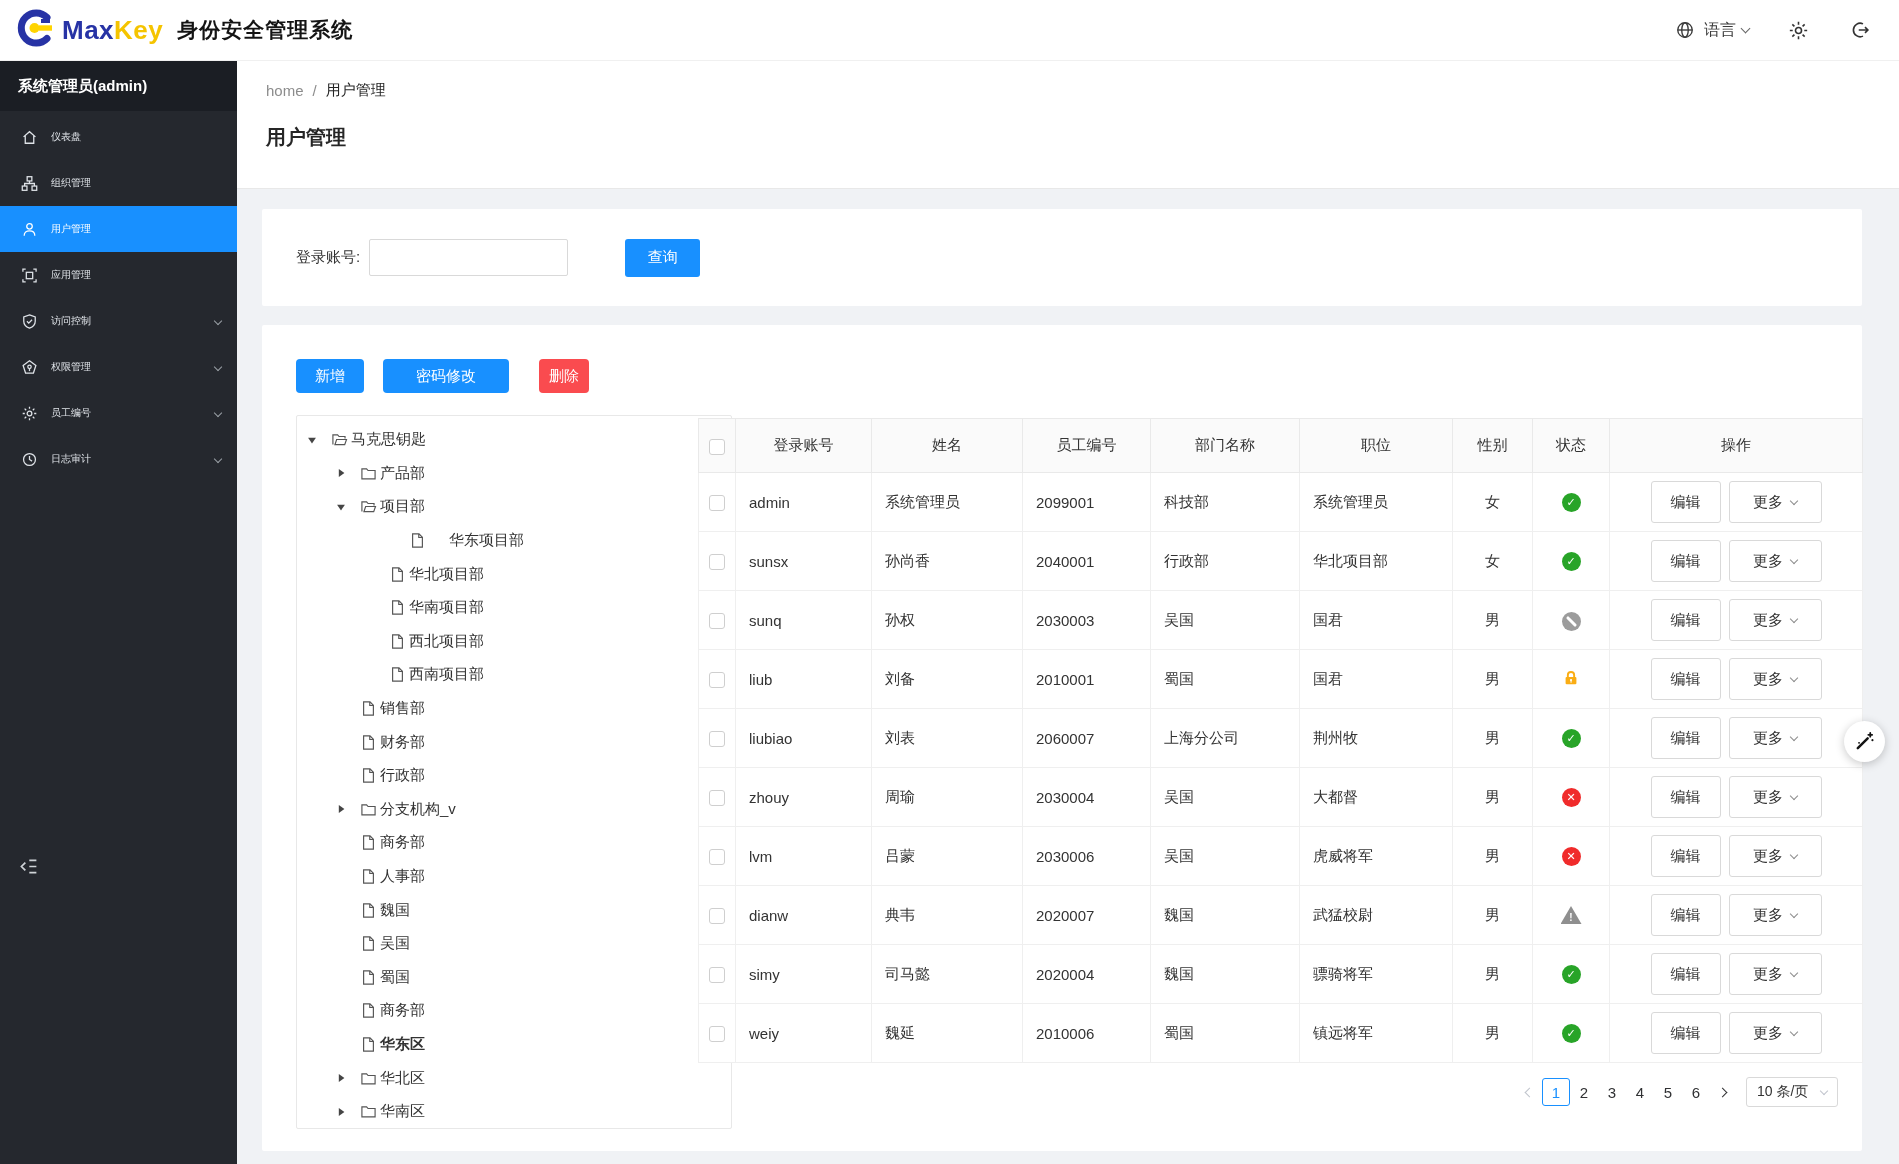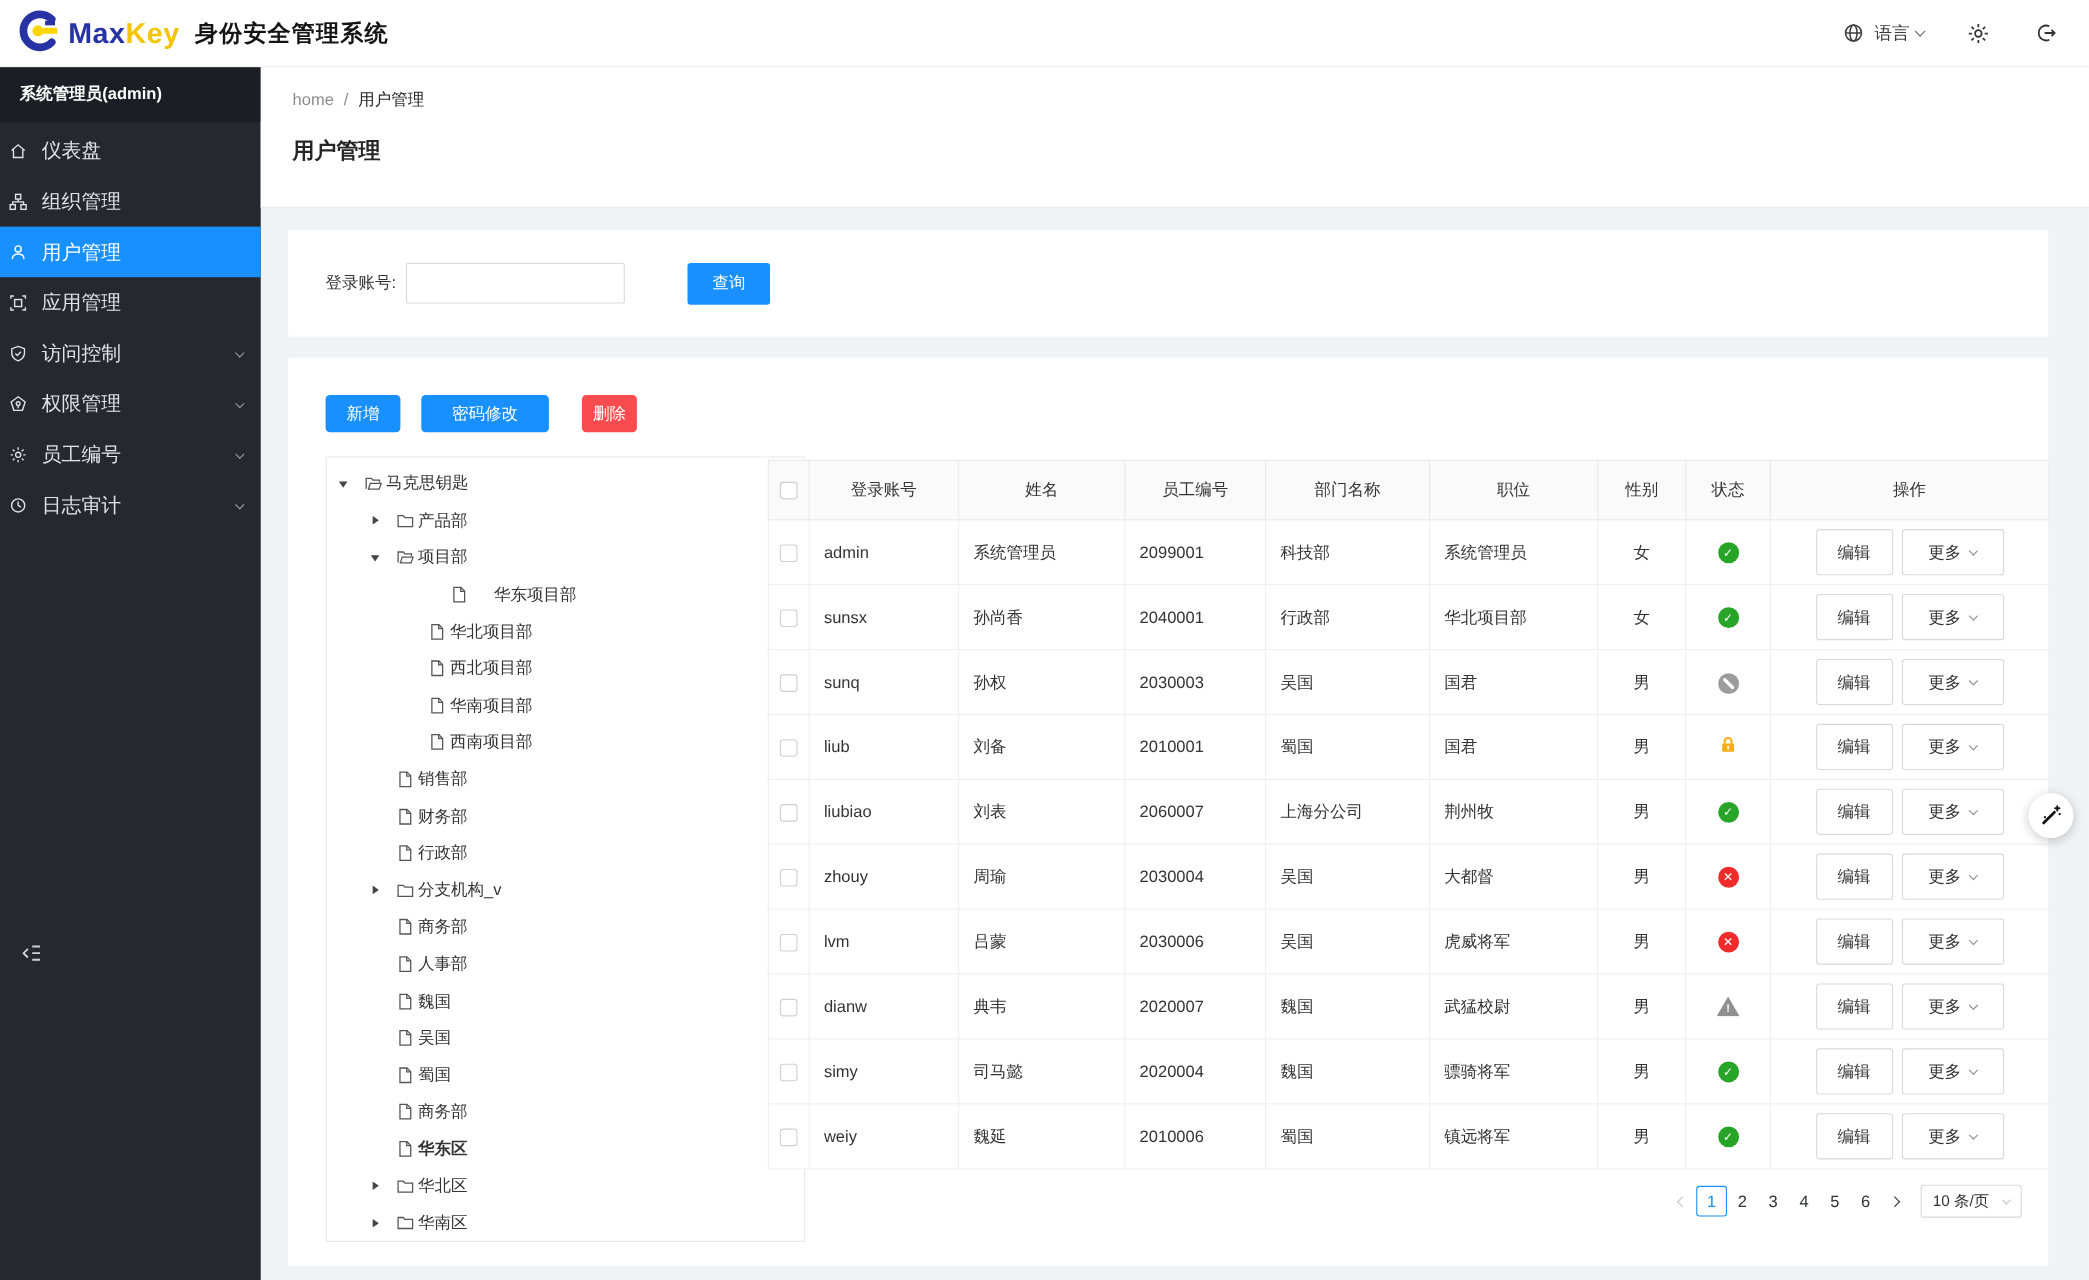--- a/index.html
+++ b/index.html
@@ -27,22 +27,22 @@
   .hdr-icon{ display:inline-flex; align-items:center; justify-content:center; width:26px; height:26px; cursor:pointer;}
   .hdr-gap{ margin-left:36px; }
   .chev{ display:inline-block; width:7px; height:7px;
     border-right:1.6px solid #666; border-bottom:1.6px solid #666;
     transform:rotate(45deg); margin-top:-4px;}
   
   .sidebar{ position:absolute; top:61px; left:0; width:237px; height:1103px; background:#25282e;}
   .side-user{ height:50px; line-height:50px; background:#1b1e24; color:#fff;
     font-size:15px; font-weight:bold; padding-left:18px; white-space:nowrap;}
   .menu{ padding-top:3px; }
-  .menu-item{ height:46px; display:flex; align-items:center; padding:0 16px 0 8px;
-    color:#dfe3e8; font-size:18px; cursor:pointer; }
+  .menu-item{ height:46px; display:flex; align-items:center; padding:0 16px 0 21px;
+    color:#dfe3e8; font-size:10px; cursor:pointer; }
   .menu-item.active{ background:#1890ff; color:#fff; }
   .menu-item .mi{ width:17px; height:17px; margin-right:13px; flex:none; display:inline-flex;}
   .menu-item .mi svg{ width:17px; height:17px; }
   .menu-item .mchev{ margin-left:auto; width:6px; height:6px;
     border-right:1.4px solid #9aa0a6; border-bottom:1.4px solid #9aa0a6; transform:rotate(45deg);}
   .collapse-btn{ position:absolute; left:18px; top:795px; width:22px; height:22px;
     color:#cfd3d7; cursor:pointer;}
   
   .page-header{ position:absolute; top:61px; left:237px; width:1662px; height:128px;
     background:#fff; border-bottom:1px solid #e8e8e8; padding:20px 0 0 29px;}
@@ -58,21 +58,21 @@
     padding:0 10px; font-size:15px; outline:none; background:#fff;}
   .btn{ border:none; border-radius:4px; height:34px; font-size:15px; color:#fff;
     cursor:pointer; font-family:inherit;}
   .btn-primary{ background:#1890ff; }
   .btn-danger{ background:#fa4b4f; }
   .btn-query{ margin-left:57px; width:75px; height:38px; border-radius:3px; background:#1890ff;}
   .main-card{ position:absolute; top:325px; left:262px; width:1600px; height:826px;
     background:#fff; border-radius:2px;}
   .toolbar{ position:absolute; top:34px; left:34px; display:flex; align-items:center;}
   .btn-add{ width:68px; margin-right:19px;}
-  .btn-pwd{ width:116px; margin-right:30px;}
+  .btn-pwd{ width:126px; margin-right:30px;}
   .btn-del{ width:50px;}
   
   .tree-box{ position:absolute; left:34px; top:90px; width:436px; height:714px;
     border:1px solid #e8e8e8; border-radius:2px; overflow:hidden; padding-top:7px;}
   .tree-item{ height:33.6px; display:flex; align-items:center; font-size:15px;
     color:#333; cursor:pointer; white-space:nowrap;}
   .caret-slot{ width:24px; flex:none; display:inline-flex; align-items:center;}
   .node-icon{ width:17px; height:17px; flex:none; display:inline-flex; margin-right:3px; color:#555;}
   .node-icon svg{ width:17px; height:17px;}
   
@@ -333,31 +333,31 @@
         <span>华北项目部</span>
       </div>
       <div class="tree-item" style="padding-left: 68px;">
         <span class="caret-slot"></span>
         <span class="node-icon">
           <svg viewBox="0 0 16 16" fill="none" stroke="currentColor" stroke-width="1.1">
             <path d="M3.4 1.8h6l3.2 3.2v9.2H3.4Z"></path>
             <path d="M9.2 1.8v3.4h3.4"></path>
           </svg>
         </span>
+        <span>华南项目部</span>
+      </div>
+      <div class="tree-item" style="padding-left: 68px;">
+        <span class="caret-slot"></span>
+        <span class="node-icon">
+          <svg viewBox="0 0 16 16" fill="none" stroke="currentColor" stroke-width="1.1">
+            <path d="M3.4 1.8h6l3.2 3.2v9.2H3.4Z"></path>
+            <path d="M9.2 1.8v3.4h3.4"></path>
+          </svg>
+        </span>
         <span>西北项目部</span>
-      </div>
-      <div class="tree-item" style="padding-left: 68px;">
-        <span class="caret-slot"></span>
-        <span class="node-icon">
-          <svg viewBox="0 0 16 16" fill="none" stroke="currentColor" stroke-width="1.1">
-            <path d="M3.4 1.8h6l3.2 3.2v9.2H3.4Z"></path>
-            <path d="M9.2 1.8v3.4h3.4"></path>
-          </svg>
-        </span>
-        <span>华南项目部</span>
       </div>
       <div class="tree-item" style="padding-left: 68px;">
         <span class="caret-slot"></span>
         <span class="node-icon">
           <svg viewBox="0 0 16 16" fill="none" stroke="currentColor" stroke-width="1.1">
             <path d="M3.4 1.8h6l3.2 3.2v9.2H3.4Z"></path>
             <path d="M9.2 1.8v3.4h3.4"></path>
           </svg>
         </span>
         <span>西南项目部</span>

